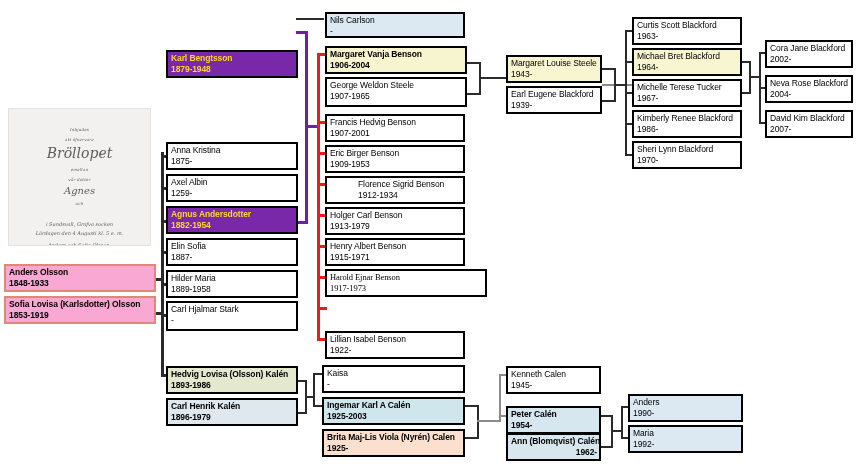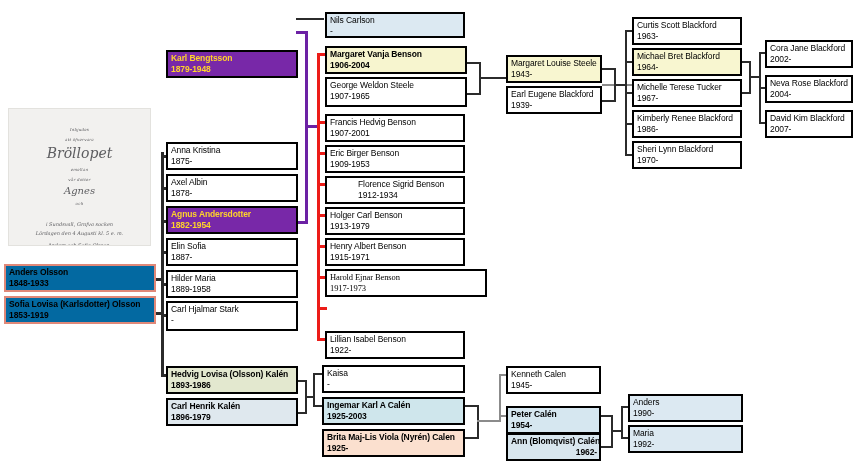--- a/index.html
+++ b/index.html
@@ -67,21 +67,21 @@
 
   .v-green { background:#e6ead2; border-color:#000000; }
   .v-green .nm, .v-green .dt { font-weight: normal; }
 
   .v-green-b { background:#e3e8cf; border-color:#000000; }
   .v-green-b .nm, .v-green-b .dt { font-weight: bold; }
 
   .v-peach { background:#fbe0cf; border-color:#000000; }
   .v-peach .nm, .v-peach .dt { font-weight: bold; }
 
-  .v-cream { background:#0369a1; border:2px solid #e08878; }
+  .v-cream { background:#f9a8d4; border:2px solid #e08878; }
   .v-cream .nm, .v-cream .dt { font-weight: bold; }
 
   .v-gray { background:#dfe8ee; border-color:#000000; }
   .v-gray .nm, .v-gray .dt { font-weight: bold; }
 
   
   .ln { position: absolute; background: #000000; }
   .ln.purple { background: #6c21a4; }
   .ln.red { background: #ec1c18; }
   .ln.gray { background: #8b8b8b; }
@@ -215,21 +215,21 @@
     <span class="dt">1879-1948</span>
   </div>
 
   <div class="node v-plain" style="left:166px; top:142px; width:132px; height:28px;">
     <span class="nm">Anna Kristina</span>
     <span class="dt">1875-</span>
   </div>
 
   <div class="node v-plain" style="left:166px; top:174px; width:132px; height:28px;">
     <span class="nm">Axel Albin</span>
-    <span class="dt">1878-</span>
+    <span class="dt">1259-</span>
   </div>
 
   <div class="node v-purple" style="left:166px; top:206px; width:132px; height:28px;">
     <span class="nm">Agnus Andersdotter</span>
     <span class="dt">1882-1954</span>
   </div>
 
   <div class="node v-plain" style="left:166px; top:238px; width:132px; height:28px;">
     <span class="nm">Elin Sofia</span>
     <span class="dt">1887-</span>

